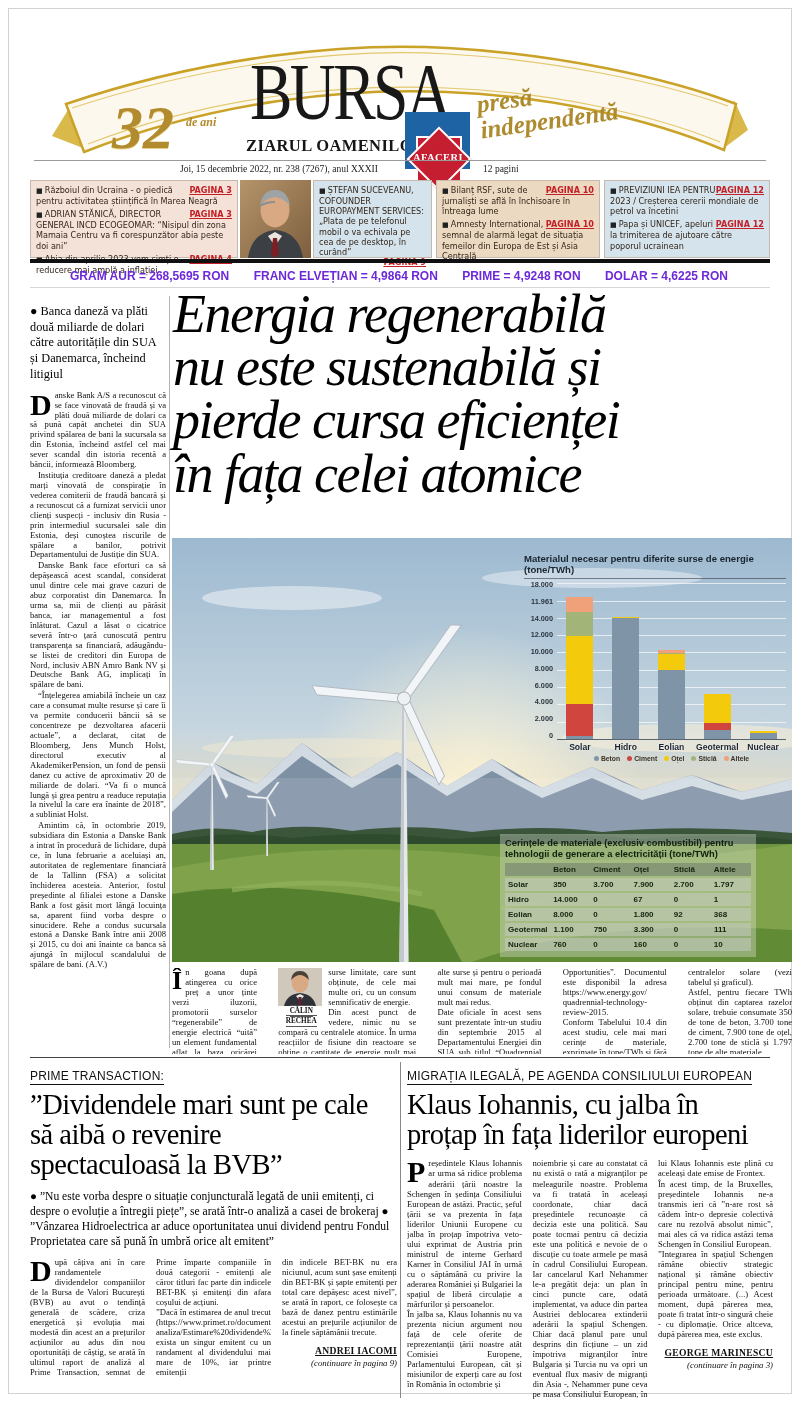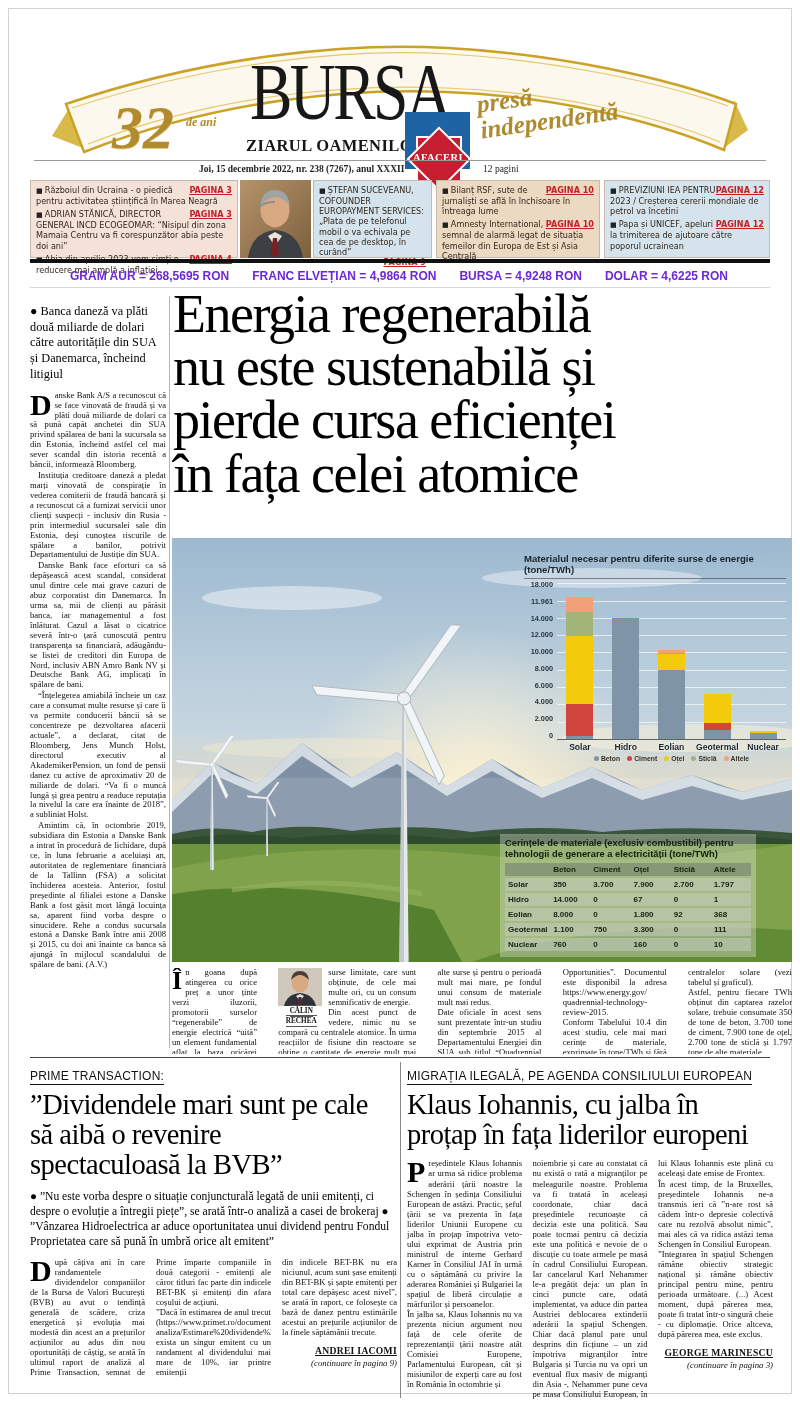--- a/index.html
+++ b/index.html
@@ -21,21 +21,21 @@
   .mast-tagline{left:478px;top:82px;font-size:25px;font-style:italic;color:#ad8b2e;
     transform:rotate(-8deg);line-height:1.02;font-weight:bold;}
   .mast-subtitle{left:246px;top:136px;font-size:16.5px;font-weight:bold;letter-spacing:.4px;color:#161616;}
   .logo{left:405px;top:112px;width:65px;height:64px;}
   .logo .blue{position:absolute;left:0;top:0;width:65px;height:57px;background:#1e63a4;}
   .logo .star,.logo .star2{position:absolute;left:11px;top:24px;width:42px;height:42px;background:#c41e30;border:2px solid #fff;}
   .logo .star2{transform:rotate(45deg);}
   .logo .logo-word{position:absolute;left:-6px;top:40px;width:78px;text-align:center;
     font-size:10.5px;font-weight:bold;color:#fff;letter-spacing:.4px;font-family:"Liberation Serif",serif;}
   .mast-rule{left:34px;top:160px;width:732px;height:0;border-top:1px solid #9a9a9a;}
-  .dateline{left:199px;top:164px;font-size:9.5px;color:#222;font-weight:bold;}
+  .dateline{left:180px;top:164px;font-size:9.5px;color:#222;}
   .pagecount{left:483px;top:164px;font-size:9.5px;color:#222;}
 
   
   .bbox{position:absolute;top:180px;height:78px;padding:4px 5px;box-sizing:border-box;
     font-family:"DejaVu Sans",sans-serif;font-size:8.1px;line-height:1.27;color:#33261a;
     border:1px solid #c6b8ab;}
   .bbox .bitem{margin-bottom:3px;}
   .bbox .bitem::before{content:"■ ";font-size:7px;color:#222;}
   a.plink{color:#c22026;font-weight:bold;text-decoration:underline;float:right;
     font-family:"DejaVu Sans",sans-serif;font-size:8.1px;}
@@ -189,38 +189,38 @@
   <div class="bbox box4">
     <div class="bitem"><a class="plink">PAGINA 12</a><span>PREVIZIUNI IEA PENTRU 2023 / Creșterea cererii mondiale de petrol va încetini</span></div>
     <div class="bitem"><a class="plink">PAGINA 12</a><span>Papa și UNICEF, apeluri la trimiterea de ajutoare către poporul ucrainean</span></div>
   </div>
 
   <div class="abs black-rule"></div>
 
   <div class="abs ticker">
     <span>GRAM AUR = 268,5695 RON</span>
     <span>FRANC ELVEȚIAN = 4,9864 RON</span>
-    <span>BURSA = 4,9248 RON</span>
+    <span>PRIME = 4,9248 RON</span>
     <span>DOLAR = 4,6225 RON</span>
   </div>
 
   <div class="abs danske">
     <div class="standfirst">● Banca daneză va plăti două miliarde de dolari către autoritățile din SUA și Danemarca, încheind litigiul</div>
     <div class="bodytext">
       <p class="first"><span class="dropcap">D</span><span>anske Bank A/S a recunoscut că se face vinovată de fraudă și va plăti două miliarde de dolari ca să pună capăt anchetei din SUA privind spălarea de bani la sucursala sa din Estonia, încheind astfel cel mai sever scandal din istoria recentă a băncii, informează Bloomberg.</span></p>
       <p>Instituția creditoare daneză a pledat marți vinovată de conspirație în vederea comiterii de fraudă bancară și a recunoscut că a furnizat servicii unor clienți suspecți - inclusiv din Rusia - prin intermediul sucursalei sale din Estonia, deși cunoștea riscurile de spălare a banilor, potrivit Departamentului de Justiție din SUA.</p>
       <p>Danske Bank face eforturi ca să depășească acest scandal, considerat unul dintre cele mai grave cazuri de abuz corporatist din Danemarca. În urma sa, mii de clienți au părăsit banca, iar managementul a fost înlăturat. Cazul a lăsat o cicatrice severă într-o țară cunoscută pentru transparența sa financiară, adăugându-se listei de creditori din Europa de Nord, inclusiv ABN Amro Bank NV și Deutsche Bank AG, implicați în spălare de bani.</p>
       <p>“Înțelegerea amiabilă încheie un caz care a consumat multe resurse și care îi va permite conducerii băncii să se concentreze pe dezvoltarea afacerii actuale”, a declarat, citat de Bloomberg, Jens Munch Holst, directorul executiv al AkademikerPension, un fond de pensii danez cu active de aproximativ 20 de miliarde de dolari. “Va fi o muncă lungă și grea pentru a readuce reputația la nivelul la care era înainte de 2018”, a subliniat Holst.</p>
       <p>Amintim că, în octombrie 2019, subsidiara din Estonia a Danske Bank a intrat în procedură de lichidare, după ce, în luna februarie a aceluiași an, autoritatea de reglementare financiară de la Tallinn (FSA) a solicitat închiderea acesteia. Anterior, fostul președinte al filialei estone a Danske Bank a fost găsit mort lângă locuința sa, aparent fiind vorba despre o sinucidere. Rehe a condus sucursala estonă a Danske Bank între anii 2008 și 2015, cu doi ani înainte ca banca să ajungă în mijlocul scandalului de spălare de bani. (A.V.)</p>
 
     </div>
   </div>
   <div class="abs vrule1"></div>
 
-  <h1 class="abs lead-headline preline" style="margin:0;">Energia regenerabilă
+  <h1 class="abs lead-headline preline" style="margin:0;font-style:italic;">Energia regenerabilă
 nu este sustenabilă și
 pierde cursa eficienței
 în fața celei atomice</h1>
 
   <div class="abs photo">
     <svg width="620" height="424" viewBox="0 0 620 424">
       <defs>
         <linearGradient id="sky" x1="0" y1="0" x2="0" y2="1">
           <stop offset="0" stop-color="#9db9d0"></stop>
           <stop offset="0.45" stop-color="#c6d6e0"></stop>

